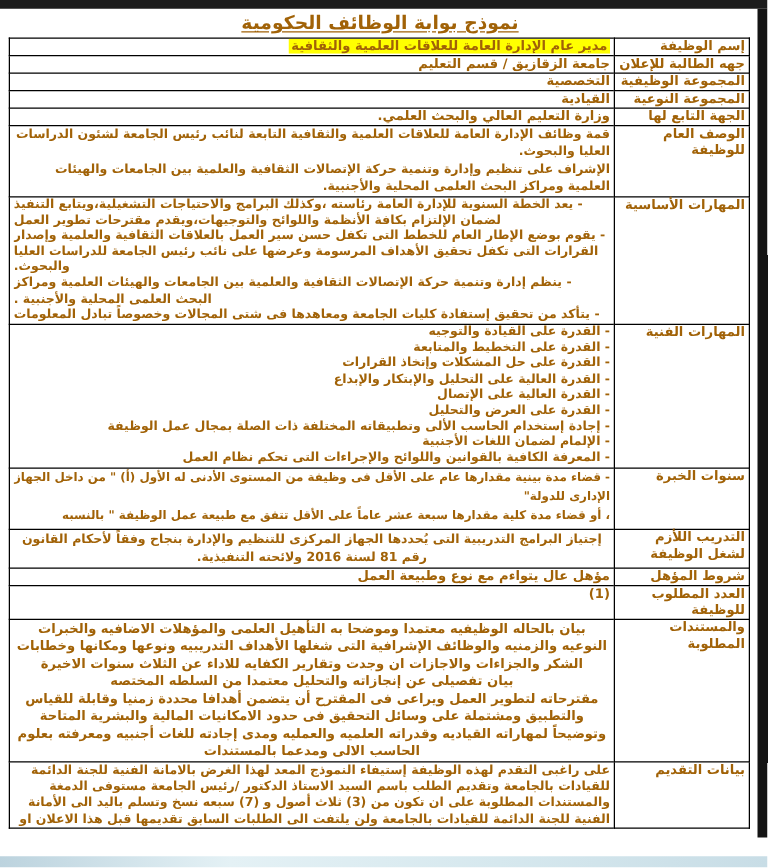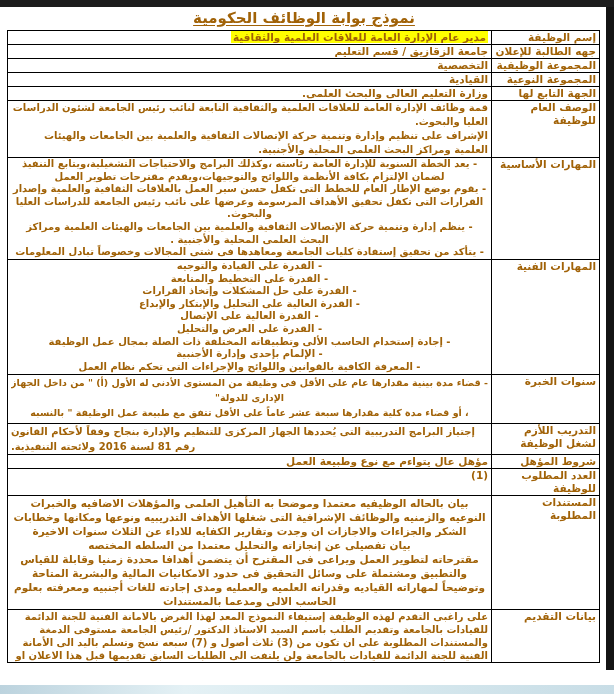--- a/index.html
+++ b/index.html
@@ -17,26 +17,26 @@
   col.c-label { width: 108px; }
   col.c-value { width: 484px; }
   td { border: 1px solid #000; vertical-align: top; padding: 0 3px; font-weight: bold; }
   td.label { font-size: 10.5px; line-height: 13px; text-align: right; }
   td.value { font-size: 10.5px; line-height: 13px; text-align: right; }
   .v1 { height: 12px; line-height: 12.5px; overflow: hidden; white-space: nowrap; }
   .hl { background: #ffff00; padding: 0 2px; }
   .r6v  { height: 56px;  overflow: hidden; font-size: 10px; }
   .r6v .para { line-height: 14px; }
   .r7v  { height: 101px; overflow: hidden; font-size: 10px; }
-  .r7v .para { line-height: 12.6px; text-align: center; }
+  .r7v .para { line-height: 12.6px; text-align: left; }
   .r8v  { height: 114px; overflow: hidden; font-size: 10px; }
-  .r8v .skill { line-height: 12.6px; text-align: center; }
+  .r8v .skill { line-height: 12.6px; text-align: right; }
   .r9v  { height: 48px;  overflow: hidden; font-size: 9.5px; }
-  .r9v .para { line-height: 15px; text-align: center; }
-  .r10v { height: 30px; line-height: 15px; overflow: hidden; font-size: 10px; text-align: left; }
+  .r9v .para { line-height: 15px; text-align: right; }
+  .r10v { height: 30px; line-height: 15px; overflow: hidden; font-size: 10px; text-align: center; }
   .r12v { height: 26px; }
   .r13v { height: 113px; overflow: hidden; font-size: 10.5px; }
   .r13v .para { line-height: 14px; text-align: center; }
   .r14v { height: 52px; line-height: 13px; overflow: hidden; font-size: 10px; text-align: right; }
 </style>
 </head>
 <body>
 
 <div class="screen">
   <div class="top-bar"></div>
@@ -114,21 +114,21 @@
         <td class="label">المهارات الفنية</td>
         <td class="value">
           <div class="r8v">
             <div class="skill">- القدرة على القيادة والتوجيه</div>
             <div class="skill">- القدرة على التخطيط والمتابعة</div>
             <div class="skill">- القدرة على حل المشكلات وإتخاذ القرارات</div>
             <div class="skill">- القدرة العالية على التحليل والإبتكار والإبداع</div>
             <div class="skill">- القدرة العالية على الإتصال</div>
             <div class="skill">- القدرة على العرض والتحليل</div>
             <div class="skill">- إجادة إستخدام الحاسب الألى وتطبيقاته المختلفة ذات الصلة بمجال عمل الوظيفة</div>
-            <div class="skill">- الإلمام بإحدى وإدارة الأجنبية</div>
+            <div class="skill">- الإلمام لضمان اللغات الأجنبية</div>
             <div class="skill">- المعرفة الكافية بالقوانين واللوائح والإجراءات التى تحكم نظام العمل</div>
           </div>
         </td>
       </tr>
 
       <tr>
         <td class="label">سنوات الخبرة</td>
         <td class="value">
           <div class="r9v">
             <div class="para">- قضاء مدة بينية مقدارها عام على الأقل فى وظيفة من المستوى الأدنى له الأول (أ) " من داخل الجهاز الإدارى للدولة"</div>
@@ -152,21 +152,21 @@
       </tr>
 
       <tr>
         <td class="label">العدد المطلوب للوظيفة</td>
         <td class="value">
               <div class="r12v">(1)</div>
             </td>
       </tr>
 
       <tr>
-        <td class="label">المستندات المطلوبة</td>
+        <td class="label">والمستندات المطلوبة</td>
         <td class="value">
           <div class="r13v">
             <div class="para">بيان بالحاله الوظيفيه معتمدا وموضحا به التأهيل العلمى والمؤهلات الاضافيه والخبرات النوعيه والزمنيه والوظائف الإشرافية التى شغلها الأهداف التدريبيه ونوعها ومكانها وخطابات الشكر والجزاءات والاجازات ان وجدت وتقارير الكفايه للاداء عن الثلاث سنوات الاخيرة</div>
             <div class="para">بيان تفصيلى عن إنجازاته والتحليل معتمدا من السلطه المختصه</div>
             <div class="para">مقترحاته لتطوير العمل ويراعى فى المقترح أن يتضمن أهدافا محددة زمنيا وقابلة للقياس والتطبيق ومشتملة على وسائل التحقيق فى حدود الامكانيات المالية والبشرية المتاحة وتوضيحاً لمهاراته القياديه وقدراته العلميه والعمليه ومدى إجادته للغات أجنبيه ومعرفته بعلوم الحاسب الالى ومدعما بالمستندات</div>
           </div>
         </td>
       </tr>
 
       <tr>

